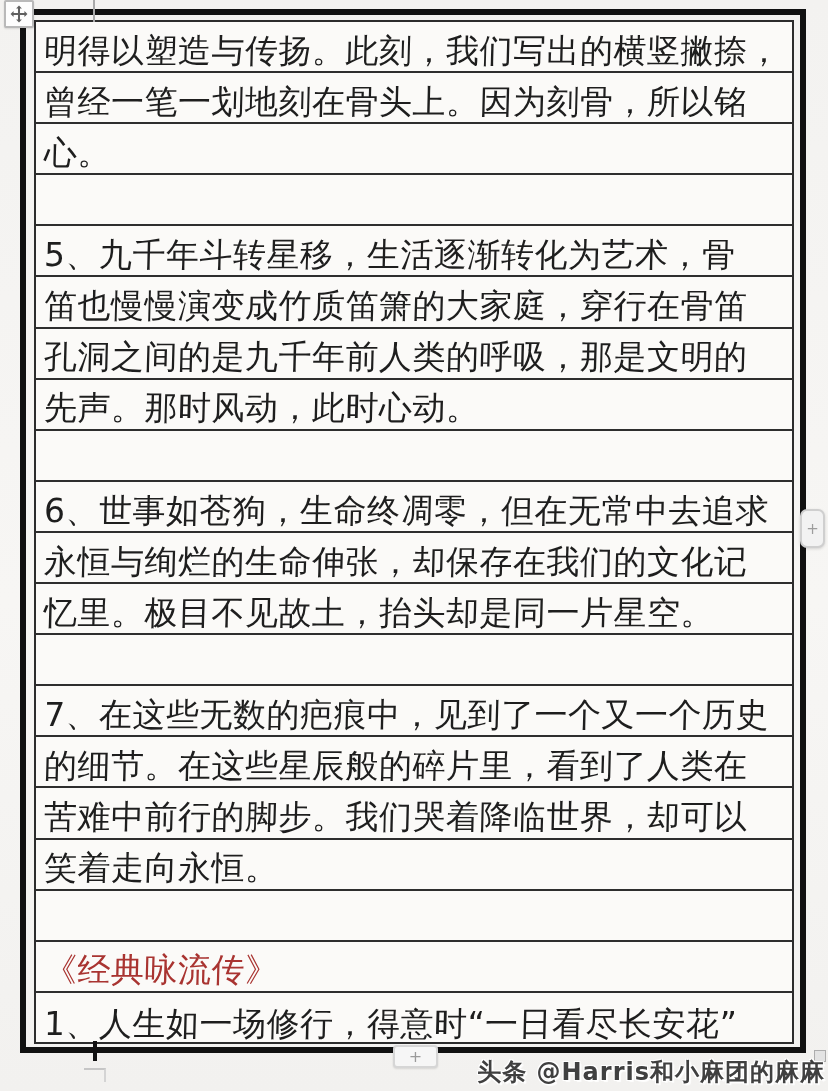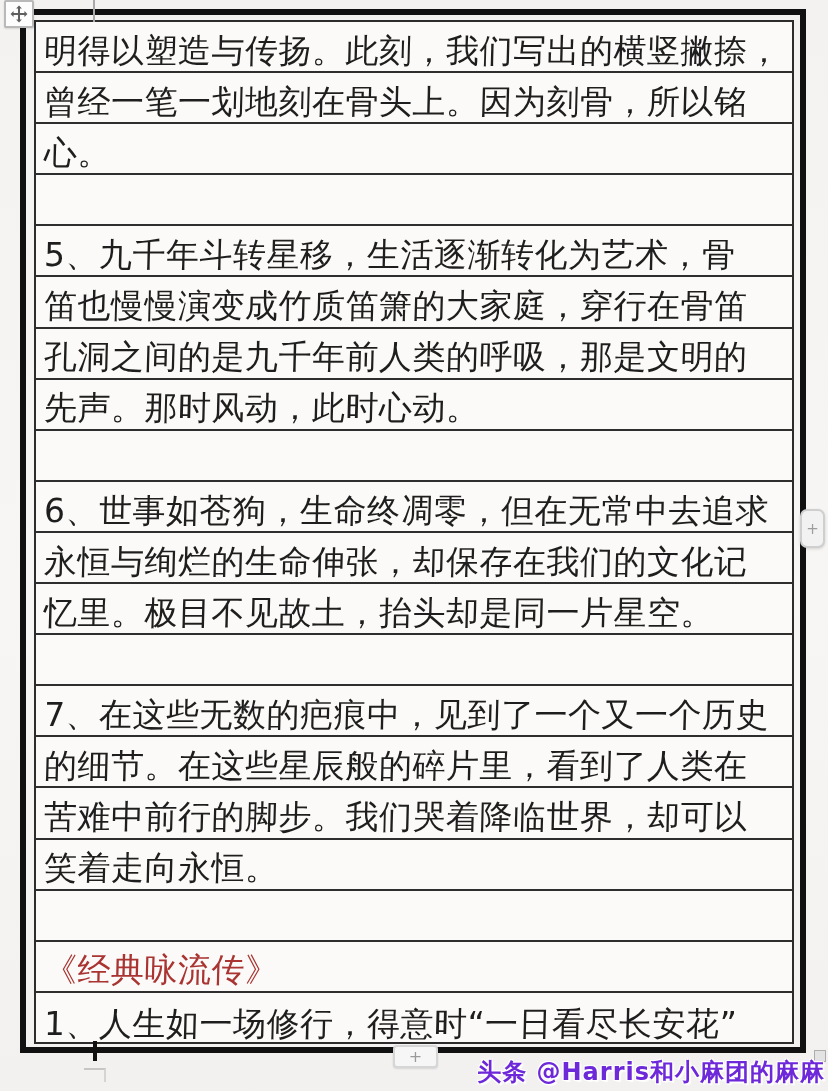--- a/index.html
+++ b/index.html
@@ -124,21 +124,21 @@
     border: 1px solid #adadad;
   }
 
   
   .watermark {
     position: absolute;
     right: 3px; bottom: 3px;
     font-size: 24px;
     font-weight: bold;
     letter-spacing: 1px;
-    color: #6d28d9;
+    color: #404040;
     text-shadow:
       -1px -1px 0 #ffffff, 1px -1px 0 #ffffff,
       -1px 1px 0 #ffffff, 1px 1px 0 #ffffff,
       2px 2px 1px rgba(255,255,255,0.9);
     z-index: 6;
     white-space: nowrap;
   }
 </style>
 </head>
 <body>

